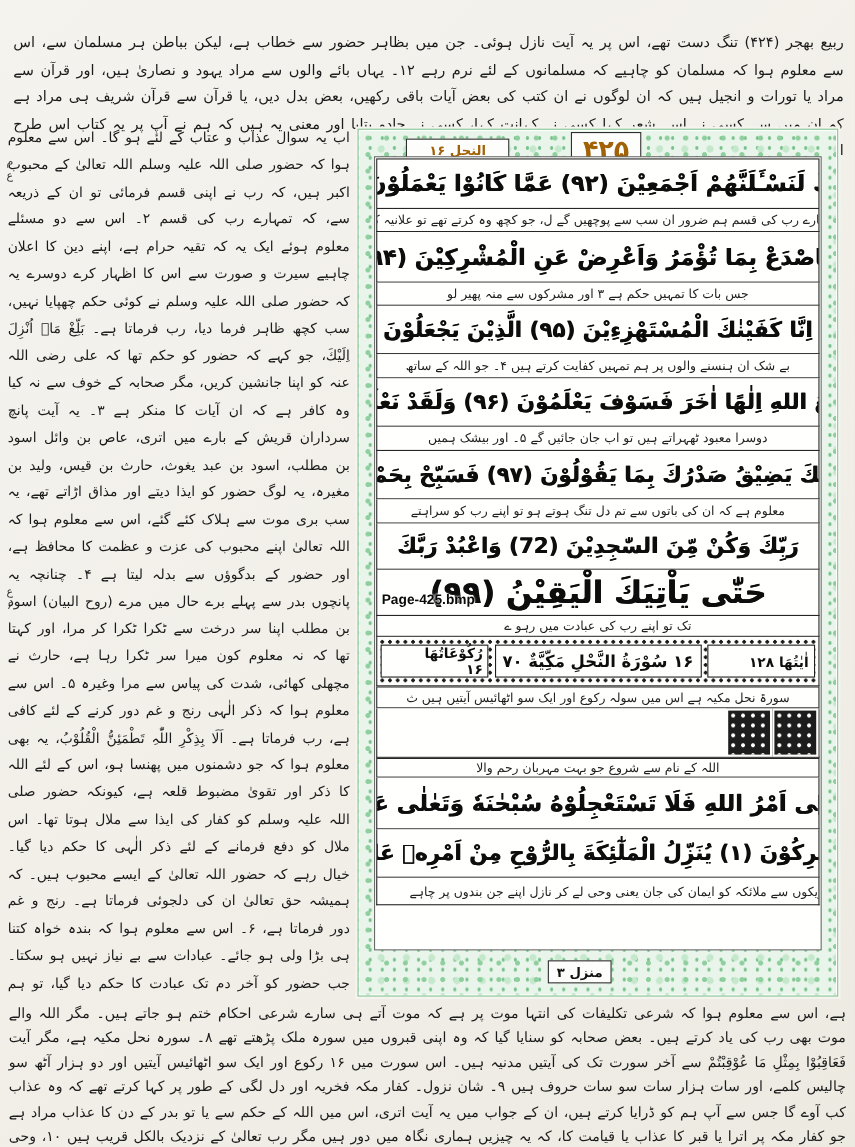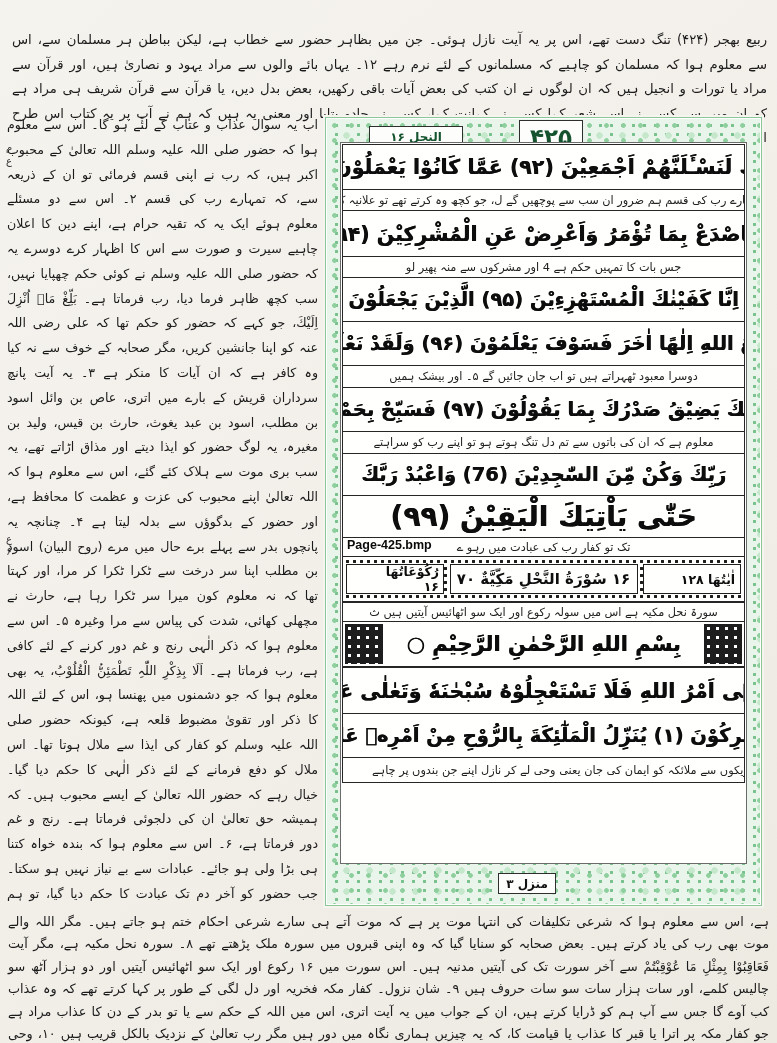--- a/index.html
+++ b/index.html
@@ -53,21 +53,21 @@
       radial-gradient(circle, #79c28d 1.4px, rgba(0,0,0,0) 1.8px);
     background-size:17px 15px, 23px 21px, 11px 9px;
     background-position:0 0, 9px 7px, 5px 3px;
     border:1px solid #8cc79a;
     box-shadow:inset 0 0 0 1px #ffffff, 0 0 0 2px #f6f4ef;
   }
   .hdr-box{
     position:absolute;box-sizing:border-box;
     background:#fdfdfb;border:1px solid #2e2e2e;
     display:flex;align-items:center;justify-content:center;
-    direction:rtl;font-weight:bold;color:#14532d;
+    direction:rtl;font-weight:bold;color:#a16207;
   }
   .hdr-box.juz{top:8px;right:50px;width:97px;height:21px;font-size:12px;margin-top:21px;}
   .hdr-box.pgnum{top:2px;left:193px;width:64px;height:33px;font-size:23px;letter-spacing:2px;}
   .hdr-box.surah{top:8px;left:43px;width:94px;height:21px;font-size:12px;}
   .inner{
     position:absolute;top:26px;left:16px;right:16px;bottom:43px;
     box-sizing:border-box;background:#fffffd;
     display:flex;flex-direction:column;
     box-shadow:0 0 0 1px #fffffd, 0 0 0 2px #6b6b6b;
   }
@@ -156,44 +156,45 @@
   <div class="quran-box">
 
     <div class="hdr-box juz">رُبَمَا ۱۴</div>
     <div class="hdr-box pgnum">۴۲۵</div>
     <div class="hdr-box surah">النحل ۱۶</div>
 
     <div class="inner">
       <div class="row v big h46">فَوَرَبِّكَ لَنَسْـَٔلَنَّهُمْ اَجْمَعِيْنَ (۹۲) عَمَّا كَانُوْا يَعْمَلُوْنَ (۹۳)</div>
       <div class="row t h21">تو تمہارے رب کی قسم ہم ضرور ان سب سے پوچھیں گے ل، جو کچھ وہ کرتے تھے تو علانیہ کہہ دو</div>
       <div class="row v big h46">فَاصْدَعْ بِمَا تُؤْمَرُ وَاَعْرِضْ عَنِ الْمُشْرِكِيْنَ (۹۴)</div>
-      <div class="row t h21">جس بات کا تمہیں حکم ہے 4 اور مشرکوں سے منہ پھیر لو</div>
+      <div class="row t h21">جس بات کا تمہیں حکم ہے ۳ اور مشرکوں سے منہ پھیر لو</div>
       <div class="row v h44">اِنَّا كَفَيْنٰكَ الْمُسْتَهْزِءِيْنَ (۹۵) الَّذِيْنَ يَجْعَلُوْنَ</div>
+      <div class="row t h22">بے شک ان ہنسنے والوں پر ہم تمہیں کفایت کرتے ہیں ۴۔ جو اللہ کے ساتھ</div>
       <div class="row v h44">مَعَ اللهِ اِلٰهًا اٰخَرَ فَسَوْفَ يَعْلَمُوْنَ (۹۶) وَلَقَدْ نَعْلَمُ</div>
       <div class="row t h22">دوسرا معبود ٹھہراتے ہیں تو اب جان جائیں گے ۵۔ اور بیشک ہمیں</div>
       <div class="row v h44">اَنَّكَ يَضِيْقُ صَدْرُكَ بِمَا يَقُوْلُوْنَ (۹۷) فَسَبِّحْ بِحَمْدِ</div>
       <div class="row t h22">معلوم ہے کہ ان کی باتوں سے تم دل تنگ ہوتے ہو تو اپنے رب کو سراہتے</div>
-      <div class="row v h42">رَبِّكَ وَكُنْ مِّنَ السّٰجِدِيْنَ (76) وَاعْبُدْ رَبَّكَ</div>
+      <div class="row v h42">رَبِّكَ وَكُنْ مِّنَ السّٰجِدِيْنَ (72) وَاعْبُدْ رَبَّكَ</div>
       <div class="row v short h42">حَتّٰى يَاْتِيَكَ الْيَقِيْنُ (۹۹)</div>
-      <div class="row t h19">تک تو کفار رب کی عبادت میں رہو ے</div>
+      <div class="row t h19">تک تو اپنے رب کی عبادت میں رہو ے</div>
 
       <div class="starband">
         <div class="sh-box side">اٰیٰتُهَا ۱۲۸</div>
         <div class="sh-box mid">۱۶ سُوْرَةُ النَّحْلِ مَکِّیَّةٌ ۷۰</div>
         <div class="sh-box side">رُکُوْعَاتُهَا ۱۶</div>
       </div>
 
       <div class="row t h20">سورۃ نحل مکیہ ہے اس میں سولہ رکوع اور ایک سو اٹھائیس آیتیں ہیں ث</div>
 
       <div class="bismillah">
         <span class="cap"></span>
-        <span class="bis-text">بِسْمِ اللهِ الرَّحْمٰنِ الرَّحِیْمِ ○</span>
         <span class="cap"></span>
       </div>
 
+      <div class="row t h18">اللہ کے نام سے شروع جو بہت مہربان رحم والا</div>
 
       <div class="row v big h47">اَتٰۤى اَمْرُ اللهِ فَلَا تَسْتَعْجِلُوْهُ سُبْحٰنَهٗ وَتَعٰلٰى عَمَّا</div>
       <div class="row v h44">يُشْرِكُوْنَ (۱) يُنَزِّلُ الْمَلٰٓئِكَةَ بِالرُّوْحِ مِنْ اَمْرِهٖ عَلٰى</div>
       <div class="row t h25">شریکوں سے ملائکہ کو ایمان کی جان یعنی وحی لے کر نازل اپنے جن بندوں پر چاہے</div>
     </div>
 
     <div class="manzil">منزل ۳</div>
   </div>
 
   <div class="filename">Page-425.bmp</div>

